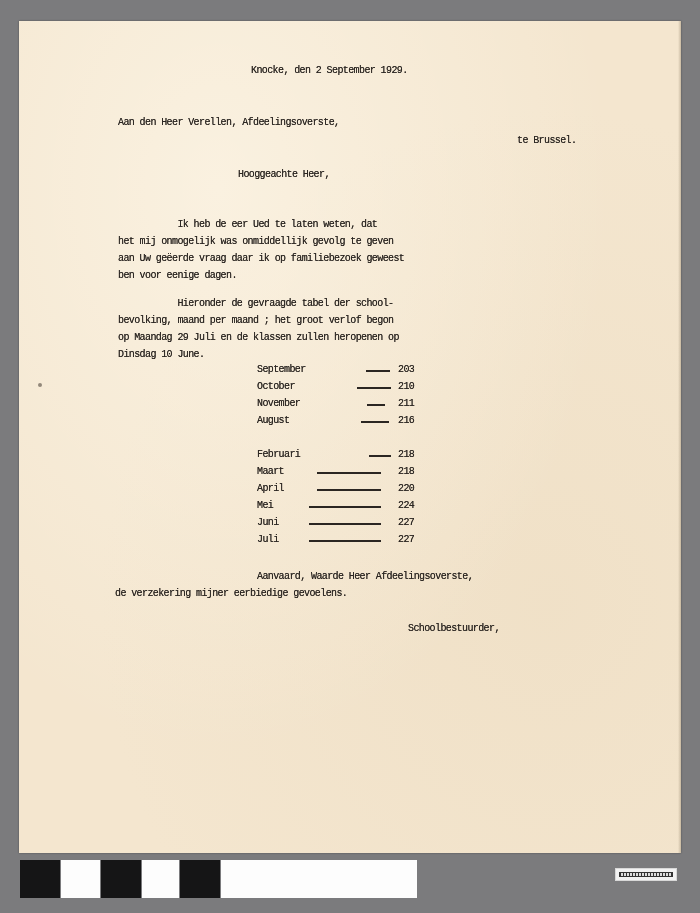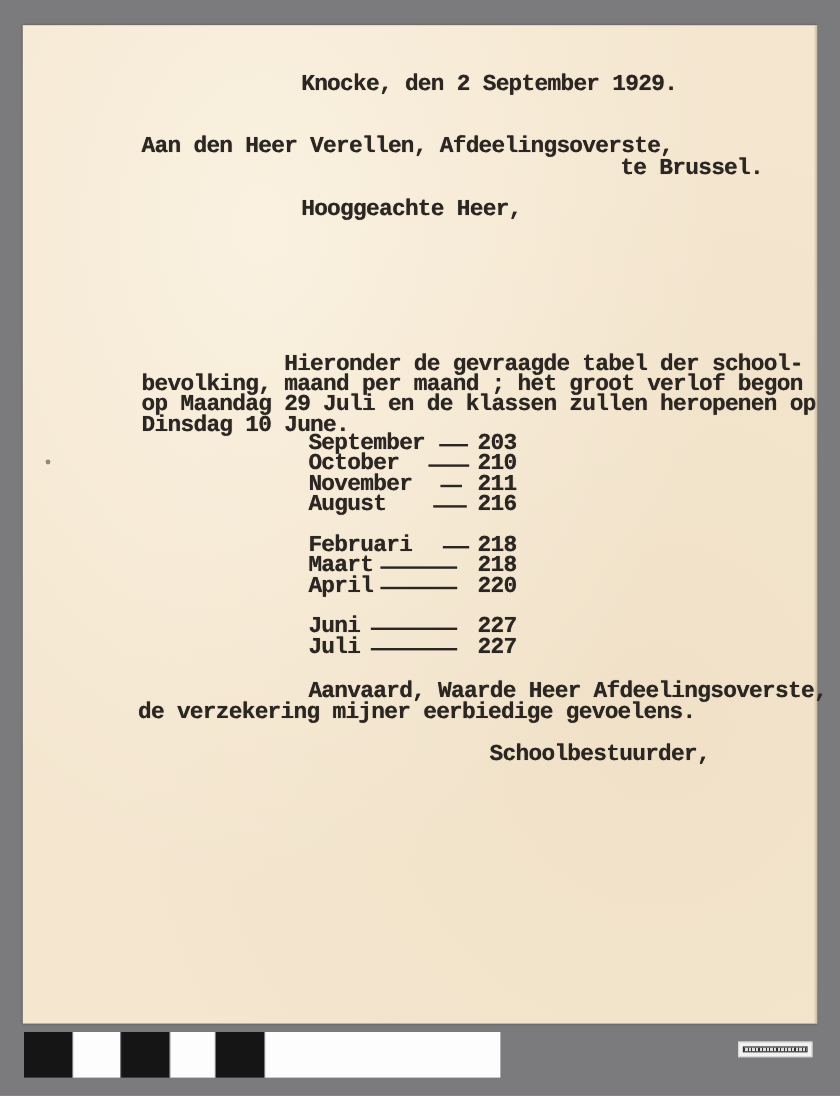--- a/index.html
+++ b/index.html
@@ -33,22 +33,22 @@
       position: absolute;
       right: 0;
       top: 0;
       width: 3px;
       height: 100%;
       background: linear-gradient(to right, rgba(200,185,160,0.0), rgba(170,155,130,0.6));
     }
     .tw {
       position: absolute;
       font-family: "Liberation Mono", "DejaVu Sans Mono", monospace;
-      font-weight: bold;
-      font-size: 19px;
+      font-weight: normal;
+      font-size: 10px;
       letter-spacing: -0.6px;
       color: #2b2622;
       white-space: pre;
       line-height: 17px;
       text-shadow: 0 0 0.6px rgba(40,35,30,0.8);
     }
     .body-lines .tw { position: static; display: block; }
     .block { position: absolute; }
     .table-row {
       position: absolute;
@@ -98,22 +98,28 @@
 <body>
 
 <div class="stage">
   <div class="paper">
 
     <div class="tw" style="left:232px; top:41px;">Knocke, den 2 September 1929.</div>
 
     <div class="tw" style="left:99px; top:93px;">Aan den Heer Verellen, Afdeelingsoverste,</div>
     <div class="tw" style="left:498px; top:111px;">te Brussel.</div>
 
-    <div class="tw" style="left:232px; top:145px;">Hooggeachte Heer,</div>
+    <div class="tw" style="left:219px; top:145px;">Hooggeachte Heer,</div>
 
+    <div class="block body-lines" style="left:99px; top:195px;">
+      <span class="tw">           Ik heb de eer Ued te laten weten, dat</span>
+      <span class="tw">het mij onmogelijk was onmiddellijk gevolg te geven</span>
+      <span class="tw">aan Uw geëerde vraag daar ik op familiebezoek geweest</span>
+      <span class="tw">ben voor eenige dagen.</span>
+    </div>
 
     <div class="block body-lines" style="left:99px; top:262px;margin-top:12px;">
       <span class="tw">           Hieronder de gevraagde tabel der school-</span>
       <span class="tw">bevolking, maand per maand ; het groot verlof begon</span>
       <span class="tw">op Maandag 29 Juli en de klassen zullen heropenen op</span>
       <span class="tw">Dinsdag 10 June.</span>
     </div>
 
     <div class="block" style="left:238px; top:340px; width:200px; height:190px;">
       <div class="table-row" style="top:0px;text-align:center;">
@@ -144,20 +150,25 @@
       <div class="table-row" style="top:102px;">
         <span class="tw month">Maart</span>
         <span class="dash" style="left:60px; width:64px;"></span>
         <span class="tw val">218</span>
       </div>
       <div class="table-row" style="top:119px;">
         <span class="tw month">April</span>
         <span class="dash" style="left:60px; width:64px;"></span>
         <span class="tw val">220</span>
       </div>
+      <div class="table-row" style="top:136px;">
+        <span class="tw month">Mei</span>
+        <span class="dash" style="left:52px; width:72px;"></span>
+        <span class="tw val">224</span>
+      </div>
       <div class="table-row" style="top:153px;">
         <span class="tw month">Juni</span>
         <span class="dash" style="left:52px; width:72px;"></span>
         <span class="tw val">227</span>
       </div>
       <div class="table-row" style="top:170px;">
         <span class="tw month">Juli</span>
         <span class="dash" style="left:52px; width:72px;"></span>
         <span class="tw val">227</span>
       </div>

